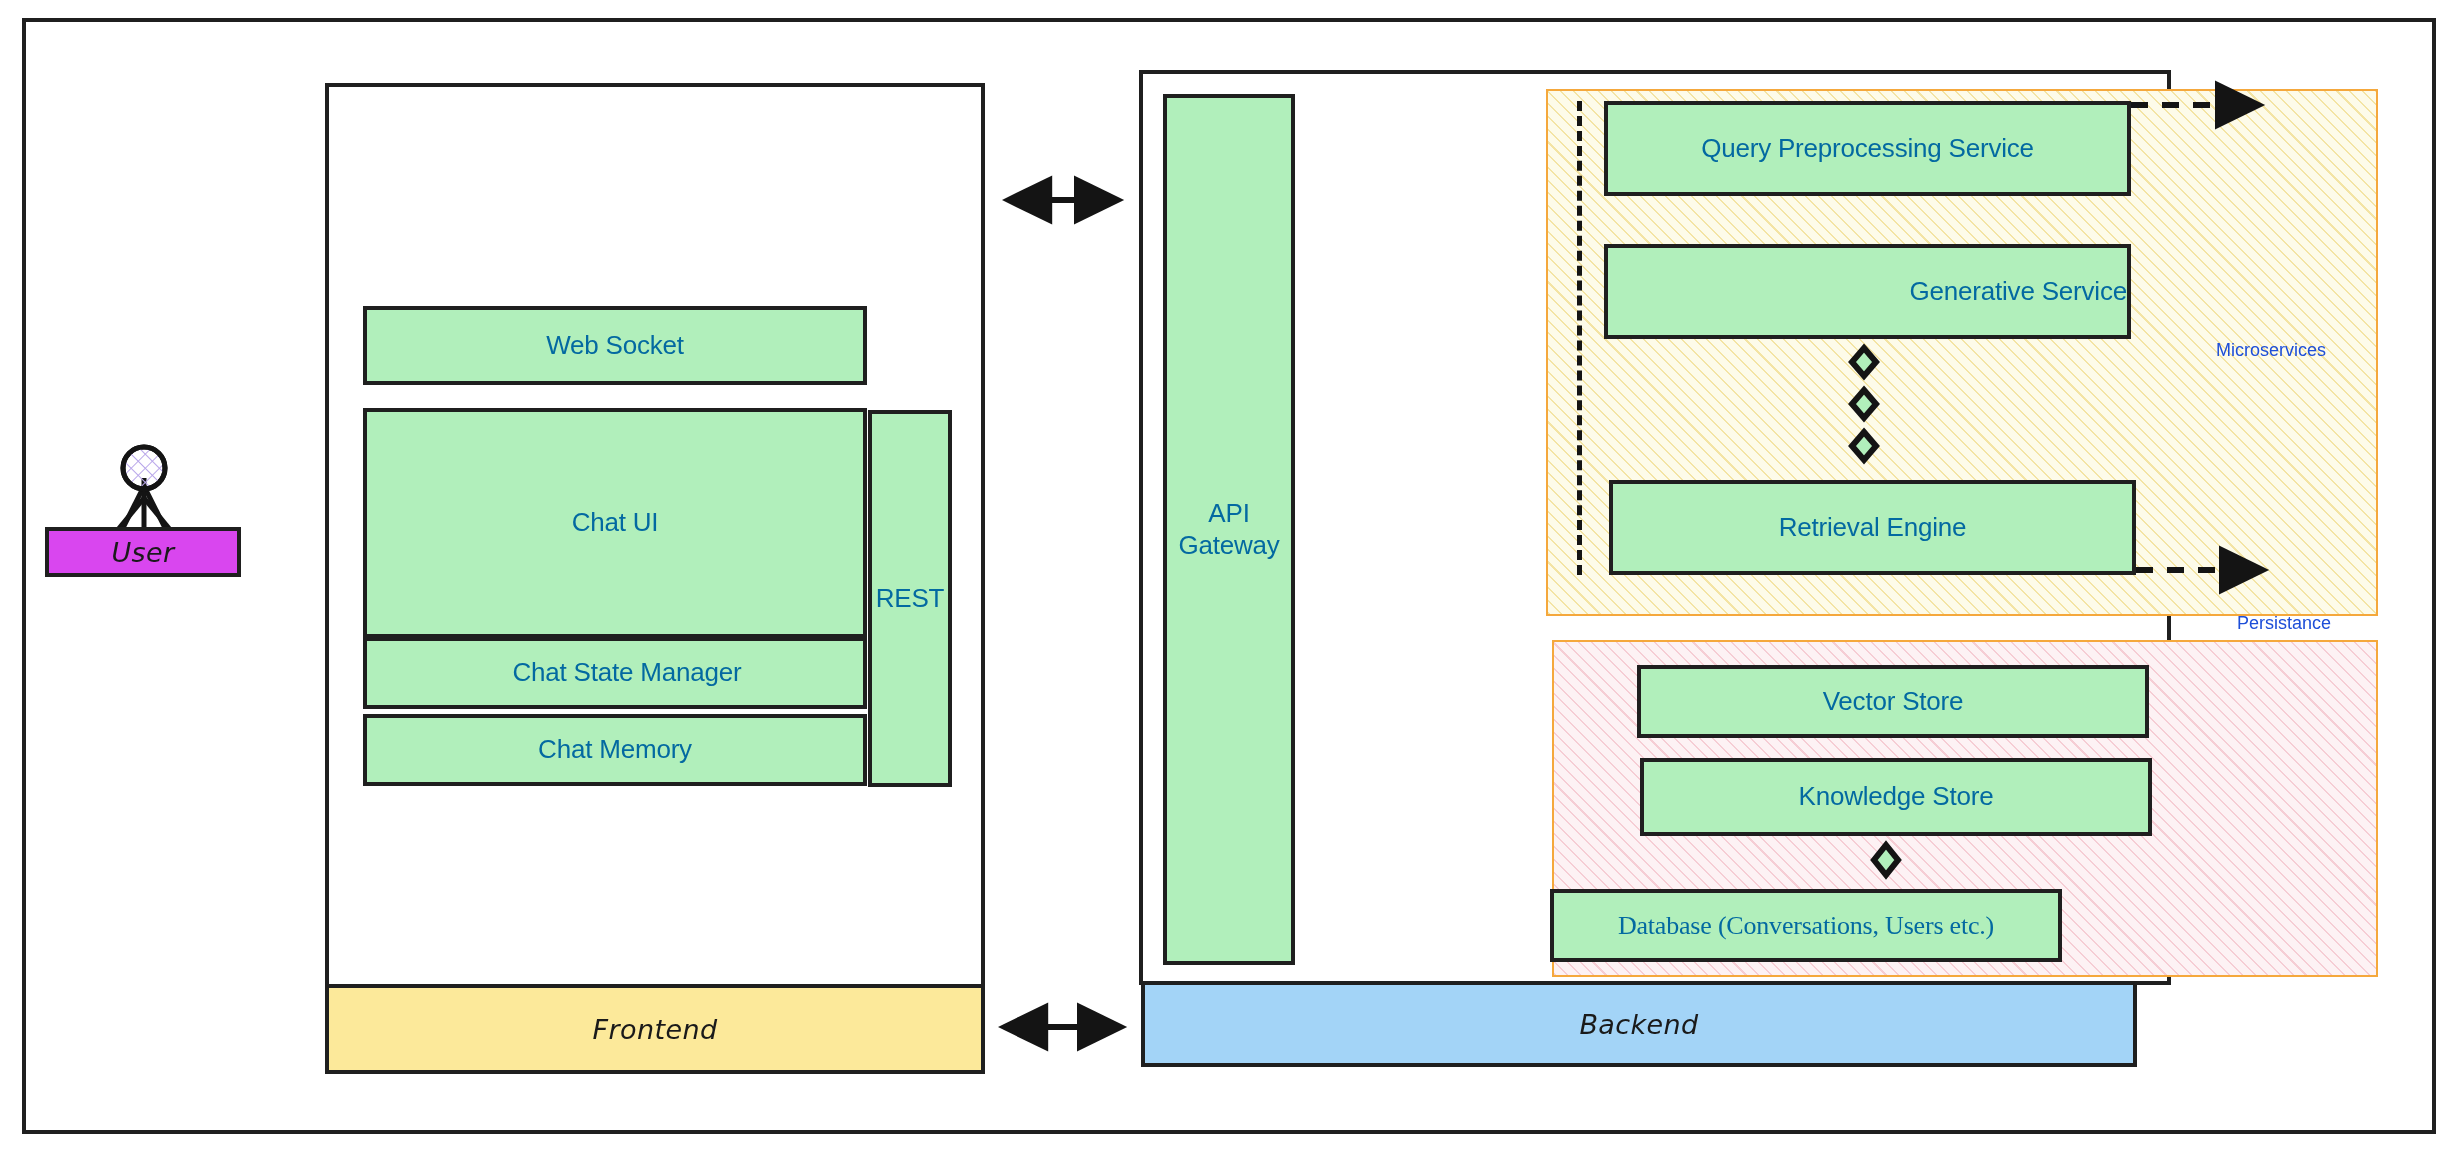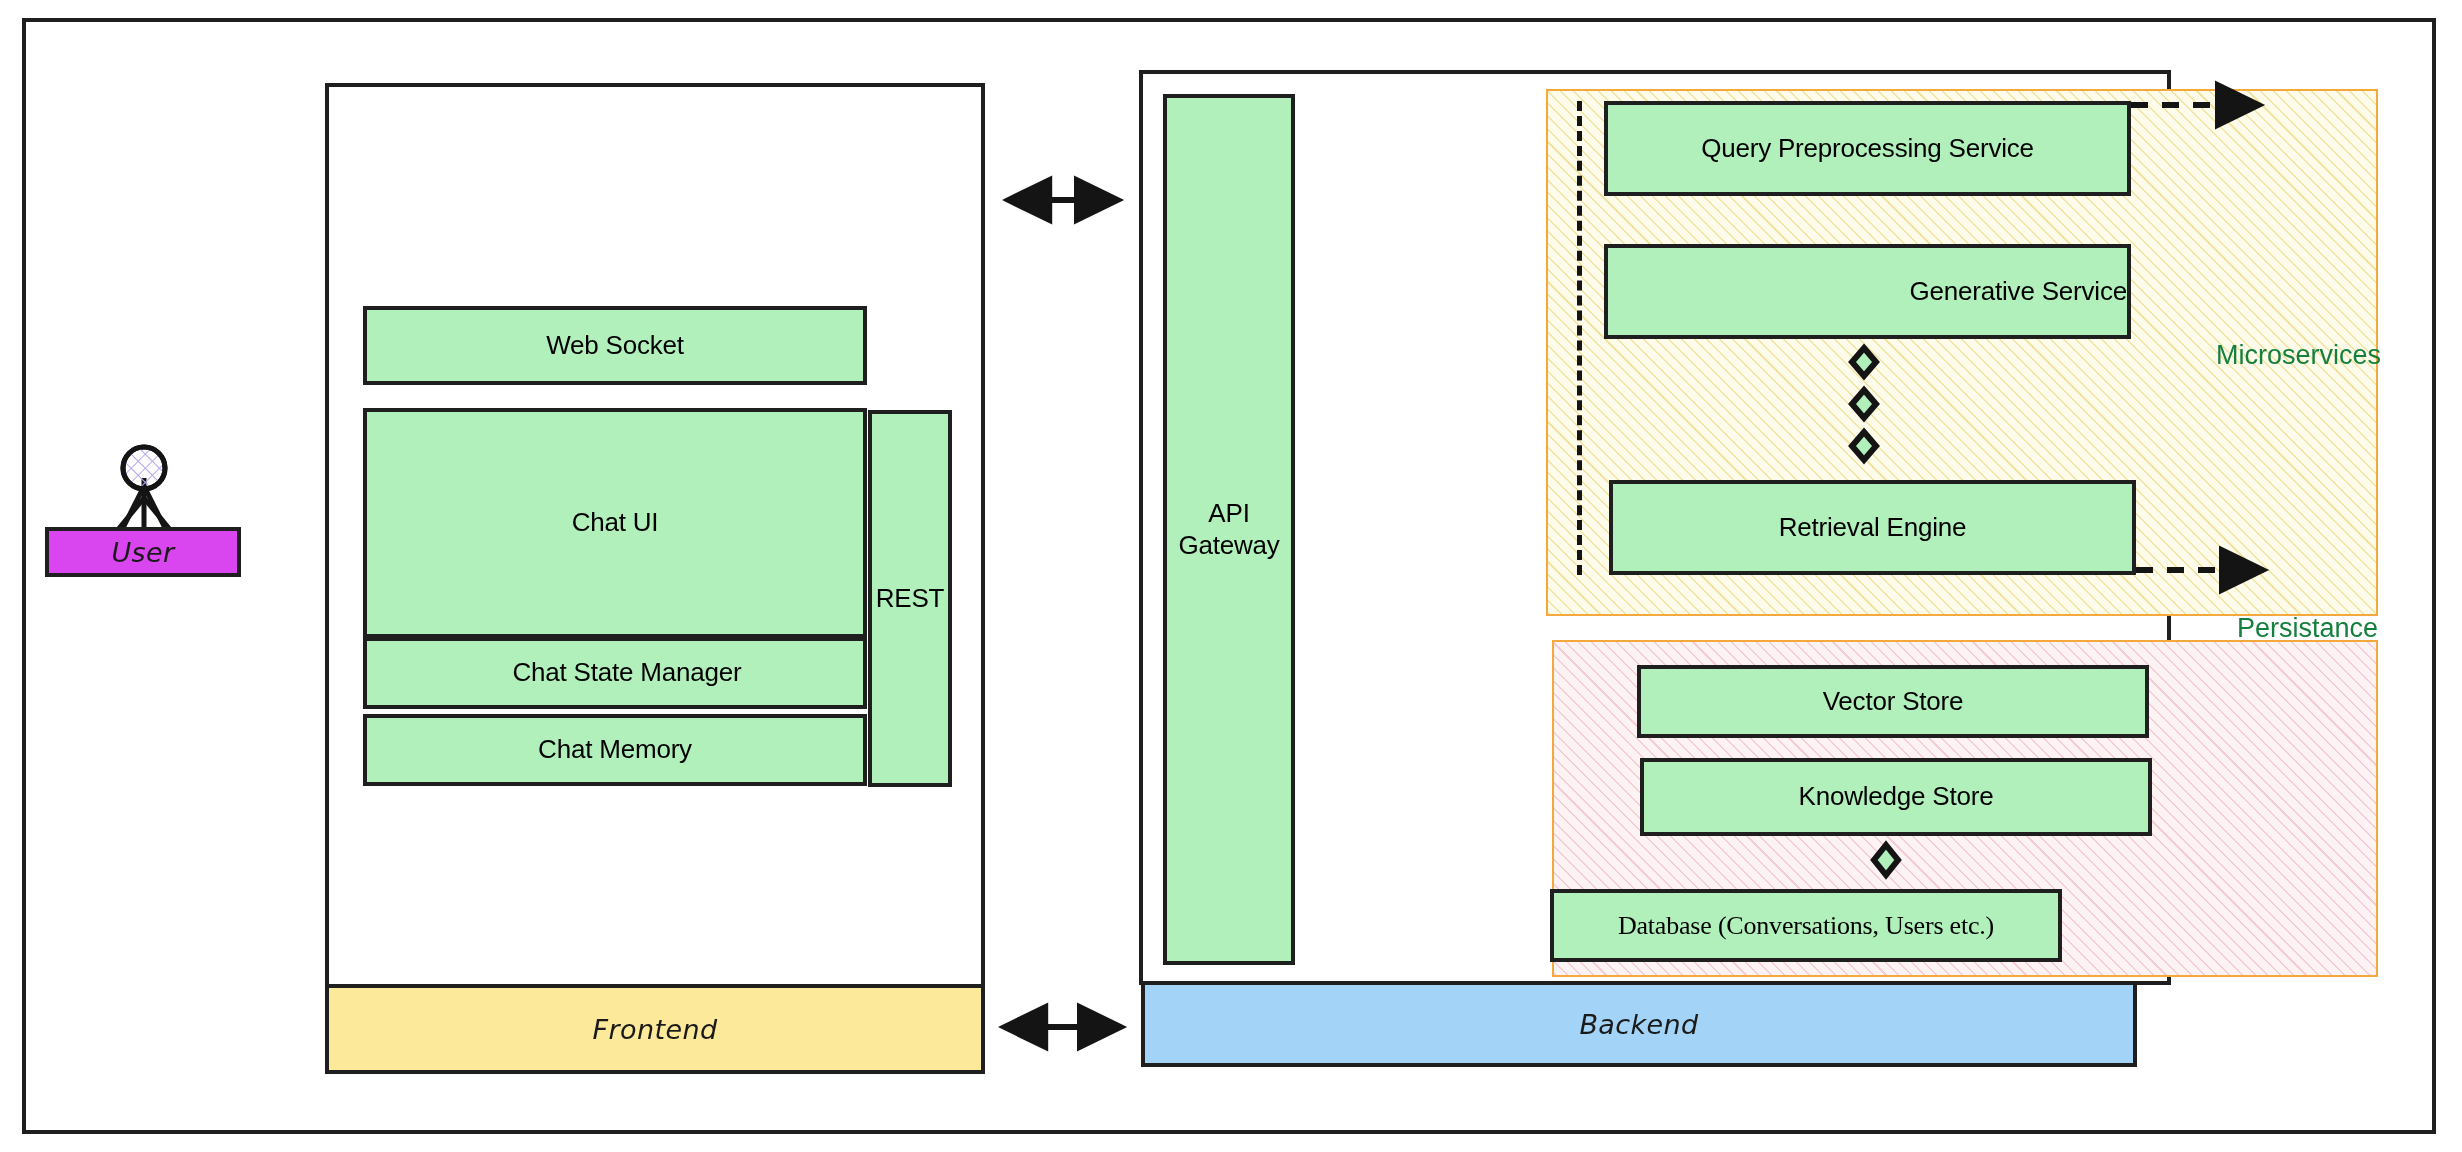--- a/index.html
+++ b/index.html
@@ -31,21 +31,21 @@
     background: #ffffff;
   }
 
   .greenbox {
     border: 4px solid #1f1f1f;
     background: #b1efbb;
     display: flex;
     align-items: center;
     justify-content: center;
     text-align: center;
-    color: #000000;
+    color: #0369a1;
     font-family: "Liberation Sans", sans-serif;
     font-size: 26px;
     line-height: 1.22;
     letter-spacing: -0.2px;
   }
 
   .labelbox {
     border: 4px solid #1f1f1f;
     display: flex;
     align-items: center;
@@ -80,23 +80,23 @@
     background-image: repeating-linear-gradient(
       45deg,
       rgba(235, 150, 165, 0.40) 0px,
       rgba(235, 150, 165, 0.40) 1.5px,
       rgba(0,0,0,0) 1.5px,
       rgba(0,0,0,0) 9px
     );
   }
   .zone-label {
     position: absolute;
-    color: #15803d;
+    color: #1d4ed8;
     font-family: "Liberation Sans", sans-serif;
-    font-size: 27px;
+    font-size: 18px;
     white-space: nowrap;
   }
 
   
   .vdash {
     border-left: 5px dashed #141414;
   }
 
   
   .svg-layer {

